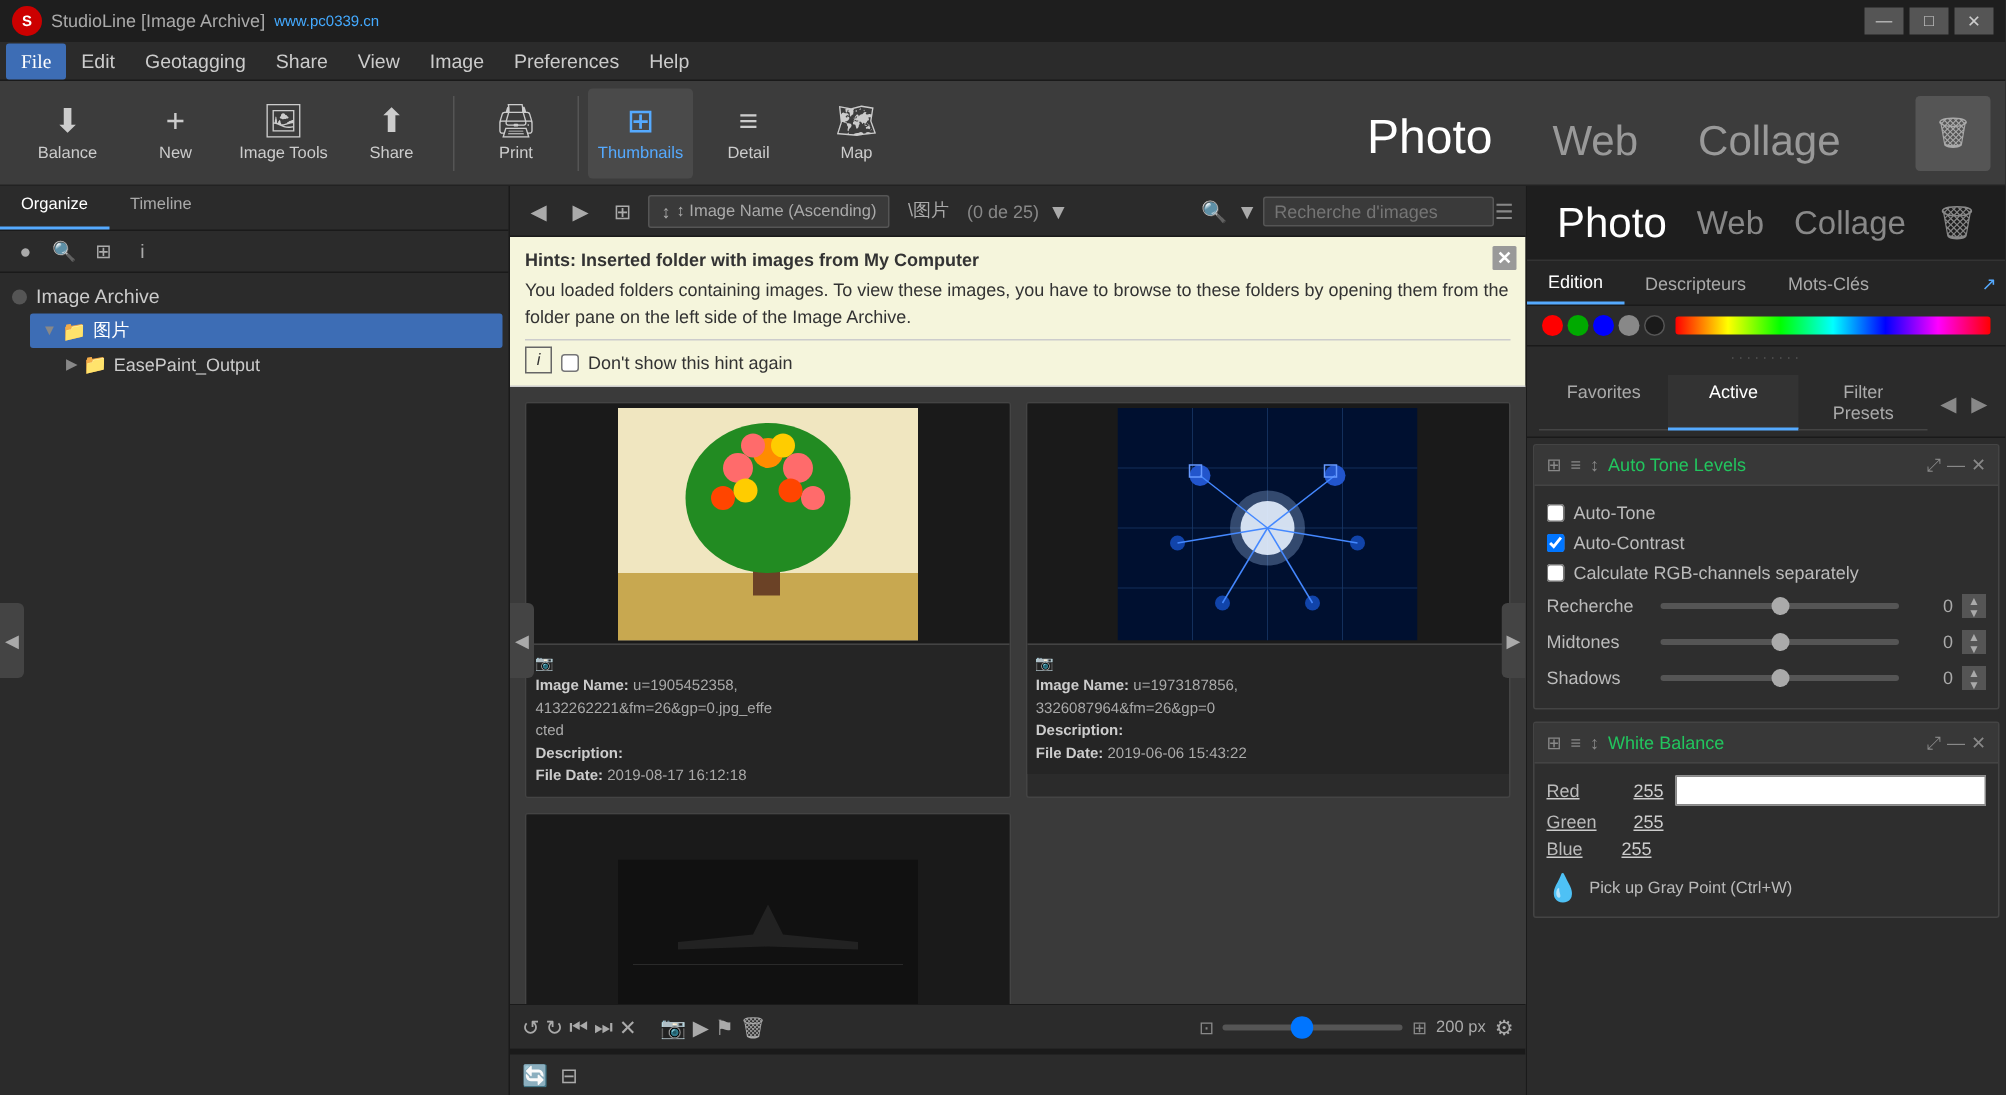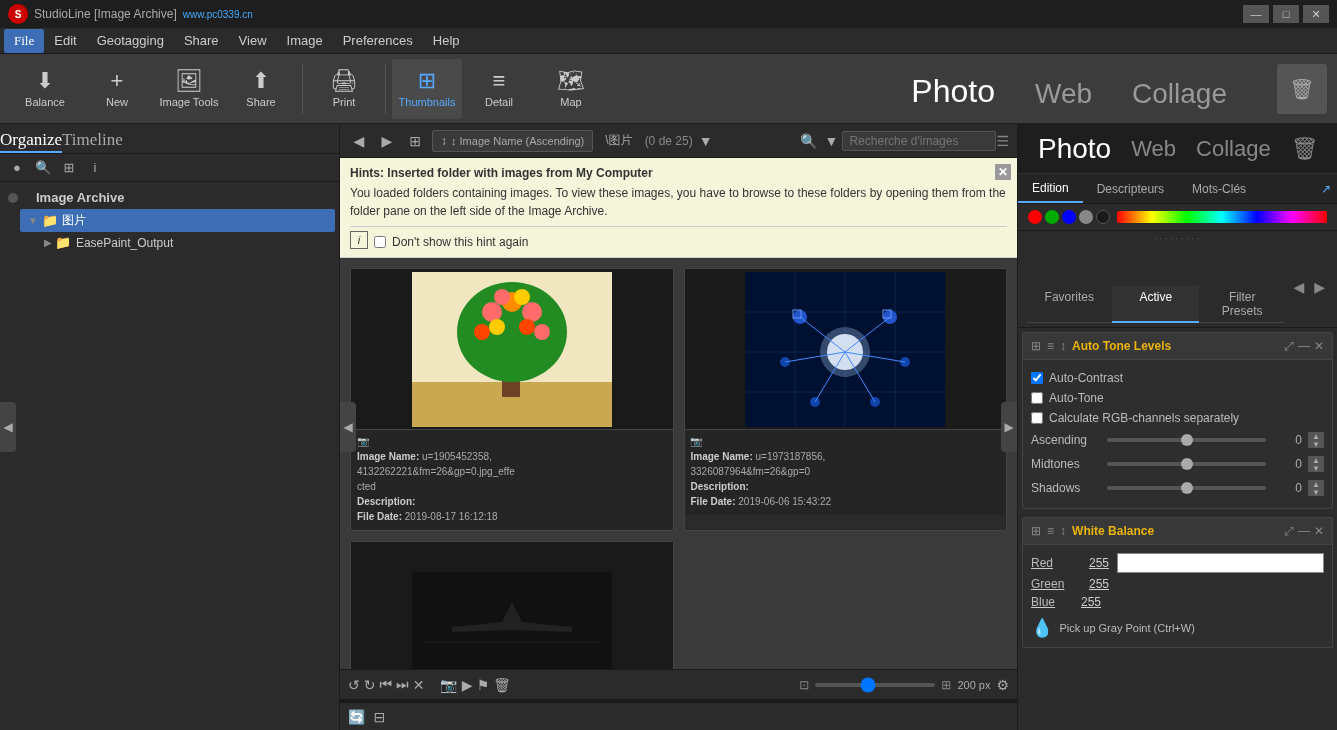--- a/index.html
+++ b/index.html
@@ -29,26 +29,26 @@
     .mode-btn { font-size: 28px; color: #999; cursor: pointer; padding: 4px 10px; }
     .mode-btn.active { color: white; font-size: 32px; }
     .trash-btn { width: 50px; height: 50px; background: #555; border-radius: 3px; display: flex; align-items: center; justify-content: center; cursor: pointer; color: #aaa; font-size: 20px; }
 
     
     .main-layout { display: flex; height: calc(730px - 28px - 26px - 70px); }
 
     
     .left-panel { width: 340px; background: #2b2b2b; border-right: 1px solid #1a1a1a; display: flex; flex-direction: column; flex-shrink: 0; }
     .tabs-bar { display: flex; height: 30px; border-bottom: 1px solid #1a1a1a; }
-    .tab { padding: 6px 0; color: #aaa; cursor: pointer; font-size: 17px; font-family: Liberation Serif, serif; }
+    .tab { padding: 6px 14px; color: #aaa; cursor: pointer; font-size: 11px; }
     .tab.active { color: white; border-bottom: 2px solid #5af; }
     .left-toolbar { height: 28px; display: flex; align-items: center; padding: 0 6px; gap: 4px; border-bottom: 1px solid #1a1a1a; }
     .left-toolbar-btn { width: 22px; height: 22px; display: flex; align-items: center; justify-content: center; cursor: pointer; color: #aaa; font-size: 13px; border-radius: 2px; }
     .tree-area { flex: 1; overflow-y: auto; padding: 4px; }
-    .tree-header { display: flex; align-items: center; gap: 18px; padding: 4px; color: #ccc; font-size: 13px; font-weight: bold; }
+    .tree-header { display: flex; align-items: center; gap: 6px; padding: 4px; color: #ccc; font-size: 13px; font-weight: normal; }
     .tree-header-dot { width: 10px; height: 10px; background: #555; border-radius: 50%; }
     .tree-item { display: flex; align-items: center; gap: 4px; padding: 3px 8px; cursor: pointer; border-radius: 2px; }
     .tree-item.selected { background: #3d6db5; color: white; }
     .folder-icon { color: #f0c060; font-size: 13px; }
     .tree-label { font-size: 12px; }
     .tree-indent { padding-left: 16px; }
 
     
     .center-panel { flex: 1; display: flex; flex-direction: column; background: #333; overflow: hidden; position: relative; }
     .center-toolbar { height: 34px; background: #2b2b2b; display: flex; align-items: center; padding: 0 8px; gap: 6px; border-bottom: 1px solid #1a1a1a; }
@@ -101,29 +101,29 @@
 
     .right-tabs { height: 30px; display: flex; align-items: center; border-bottom: 1px solid #1a1a1a; background: #252525; }
     .right-tab { padding: 6px 14px; color: #aaa; cursor: pointer; font-size: 12px; }
     .right-tab.active { color: white; border-bottom: 2px solid #5af; }
     .right-tab-ext { color: #5af; font-size: 12px; padding: 6px 6px; cursor: pointer; margin-left: auto; }
 
     .color-dots { display: flex; align-items: center; gap: 3px; padding: 6px 10px; border-bottom: 1px solid #1a1a1a; }
     .color-dot { width: 14px; height: 14px; border-radius: 50%; cursor: pointer; }
     .color-bar { height: 12px; background: linear-gradient(to right, #f00, #ff0, #0f0, #0ff, #00f, #f0f, #f00); flex: 1; margin-left: 4px; border-radius: 2px; }
     .filter-nav { display: flex; align-items: center; padding: 4px 8px; border-bottom: 1px solid #1a1a1a; gap: 4px; }
-    .filter-tabs { display: flex; gap: 0; flex: 1; margin-top: 36px; }
+    .filter-tabs { display: flex; gap: 0; flex: 1; }
     .filter-tab { flex: 1; text-align: center; padding: 4px 8px; cursor: pointer; color: #aaa; font-size: 12px; border-bottom: 1px solid #444; }
     .filter-tab.active { color: white; border-bottom: 2px solid #5af; background: #333; }
     .filter-nav-arrows { display: flex; gap: 2px; }
     .filter-nav-btn { color: #888; font-size: 14px; cursor: pointer; padding: 2px 4px; }
 
     .filter-widget { background: #2e2e2e; border: 1px solid #444; border-radius: 2px; margin: 4px; }
     .filter-widget-header { display: flex; align-items: center; padding: 6px 8px; border-bottom: 1px solid #444; background: #383838; gap: 6px; }
-    .filter-widget-title { font-size: 12px; color: #eab308; font-weight: bold; flex: 1; }
+    .filter-widget-title { font-size: 12px; color: #22c55e; font-weight: normal; flex: 1; }
     .filter-widget-btns { display: flex; gap: 4px; }
     .filter-widget-btn { color: #888; font-size: 12px; cursor: pointer; }
     .filter-body { padding: 8px; }
     .filter-row { display: flex; align-items: center; gap: 6px; padding: 3px 0; font-size: 12px; color: #bbb; }
     .filter-checkbox { width: 12px; height: 12px; cursor: pointer; }
     .slider-row { display: flex; align-items: center; gap: 6px; padding: 4px 0; }
     .slider-label { width: 70px; color: #bbb; font-size: 12px; }
     .filter-slider { flex: 1; -webkit-appearance: none; height: 4px; background: #555; border-radius: 2px; }
     .filter-slider::-webkit-slider-thumb { -webkit-appearance: none; width: 12px; height: 12px; border-radius: 50%; background: #aaa; cursor: pointer; }
     .slider-value { width: 30px; text-align: right; color: #aaa; font-size: 12px; }
@@ -455,34 +455,34 @@
         <span class="filter-widget-btn">↕</span>
         <span class="filter-widget-title">Auto Tone Levels</span>
         <div class="filter-widget-btns">
           <span class="filter-widget-btn">⤢</span>
           <span class="filter-widget-btn">—</span>
           <span class="filter-widget-btn">✕</span>
         </div>
       </div>
       <div class="filter-body">
         <div class="filter-row">
+          <input type="checkbox" class="filter-checkbox" style="">
+          <span>Auto-Tone</span>
+        </div>
+        <div class="filter-row">
           <input type="checkbox" class="filter-checkbox" checked="" style="">
           <span>Auto-Contrast</span>
-        </div>
-        <div class="filter-row">
-          <input type="checkbox" class="filter-checkbox" style="">
-          <span>Auto-Tone</span>
         </div>
         <div class="filter-row">
           <input type="checkbox" class="filter-checkbox" style="">
           <span>Calculate RGB-channels separately</span>
         </div>
 
         <div class="slider-row">
-          <span class="slider-label">Ascending</span>
+          <span class="slider-label">Recherche</span>
           <input type="range" class="filter-slider" min="-100" max="100" value="0" style="">
           <span class="slider-value">0</span>
           <div class="slider-stepper">
             <button class="step-btn">▲</button>
             <button class="step-btn">▼</button>
           </div>
         </div>
 
         <div class="slider-row">
           <span class="slider-label">Midtones</span>

